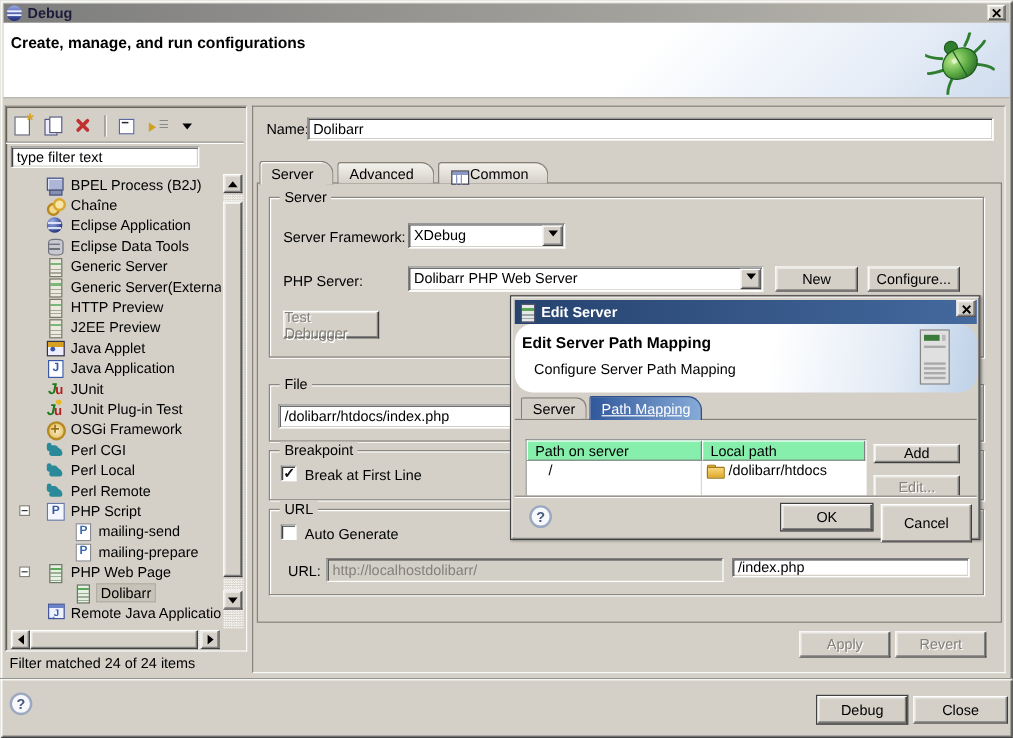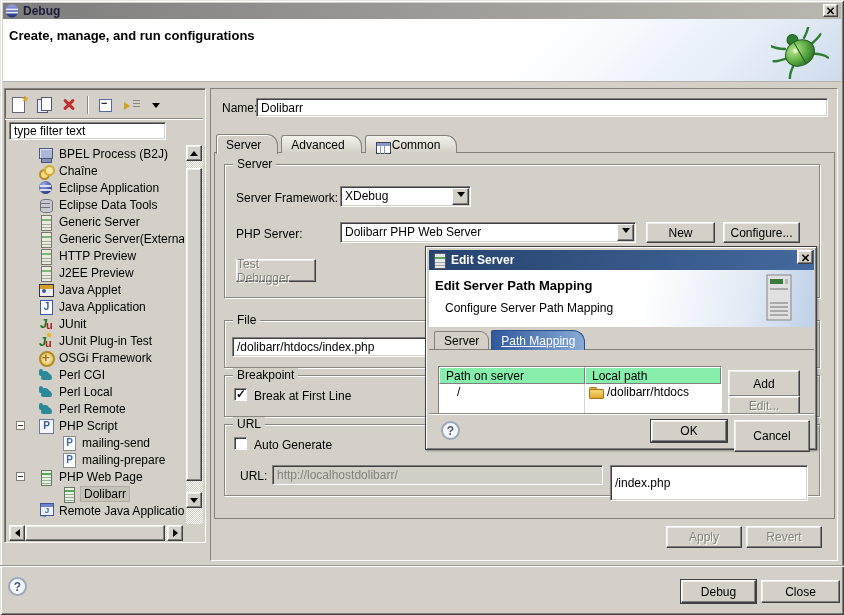--- a/index.html
+++ b/index.html
@@ -78,21 +78,21 @@
   .tabcontent { left:214px; top:152px; width:621px; height:367px; border:1px solid #858178; background:#d4d0c8; }
 
   
   .dialog { left:425px; top:246px; width:392px; height:204px; background:#d4d0c8; z-index:10;
             border:1px solid #404040; box-shadow: inset 1px 1px 0 #fff, inset -1px -1px 0 #808080, 1px 1px 2px rgba(0,0,0,.35); }
   .dtitle { position:absolute; left:3px; top:3px; width:385px; height:20px; background:linear-gradient(to right,#26436f,#44699e);
             display:flex; align-items:center; padding:0 4px; }
   .dtitle .ttl { color:#fff; font-weight:bold; font-size:12px; margin-left:6px; }
   .dclose { position:absolute; right:3px; top:3px; width:16px; height:14px; display:flex; align-items:center; justify-content:center; }
   .dclose .xglyph { transform:scale(.8); }
-  .dheader { position:absolute; left:3px; top:23px; width:385px; height:57px; background:linear-gradient(100deg,#fff 55%,#e2eaf5 82%,#bed1e8 100%); }
+  .dheader { position:absolute; left:3px; top:23px; width:385px; height:57px; background:linear-gradient(100deg,#fff 55%,#e2eaf5 82%,#bed1e8 100%);border-radius:15px; }
   .dheader .h1 { position:absolute; left:6px; top:8px; font-size:13px; font-weight:bold; }
   .dheader .h2 { position:absolute; left:16px; top:31px; font-size:12px; }
   .dheader .tower { position:absolute; right:18px; top:4px; }
   .dtabs { position:absolute; left:8px; top:81px; height:21px; display:flex; align-items:flex-end; gap:2px; z-index:2; }
   .dtab { height:18px; padding:0 9px; background:#d4d0c8; border:1px solid #858178; border-bottom:none; border-radius:2px 9px 0 0;
           display:flex; align-items:center; font-size:12px; }
   .dtab.selected { height:20px; margin-bottom:-1px; background:linear-gradient(to right,#30589b,#87abd8); color:#fff;
                    text-decoration:underline; border-color:#2c4f8a; border-radius:2px 12px 0 0; }
   .dcontent { position:absolute; left:3px; top:102px; width:385px; height:64px; border-top:1px solid #858178; background:#d4d0c8; overflow:hidden; }
   .mtable { position:absolute; left:9px; top:16px; width:284px; background:#fff; border:1px solid; border-color:#808080 #fff #fff #808080; box-shadow: inset 1px 1px 0 #404040; }
@@ -385,20 +385,21 @@
     <div class="hscroll track">
       <div class="sbtn raised" style="left:0;top:0;">
           <i class="tri-left"></i>
         </div>
       <div class="thumb raised" style="left:16px;top:0;width:140px;height:16px;"></div>
       <div class="sbtn raised" style="right:0;top:0;">
           <i class="tri-right"></i>
         </div>
     </div>
   </div>
+  <div class="abs status">Filter matched 24 of 24 items</div>
 
   <div class="abs rpanel"></div>
   <span class="abs" style="left:222px;top:101px;">Name:</span>
   <input class="tfield" style="left: 256px; top: 98px; width: 572px; height: 19px;" value="Dolibarr">
 
   <div class="tabrow">
 
       <div class="tab selected">
 
         <span>Server</span>
@@ -448,21 +449,21 @@
   <span class="check on" style="left:234px;top:388px;"></span>
   <span class="abs" style="left:254px;top:389px;">Break at First Line</span>
 
   <div class="group" style="left:224px;top:424px;width:596px;height:72px;">
     <span class="glabel">URL</span>
   </div>
   <span class="check" style="left:234px;top:437px;"></span>
   <span class="abs" style="left:254px;top:438px;">Auto Generate</span>
   <span class="abs" style="left:240px;top:469px;">URL:</span>
   <input class="tfield dim" style="left: 272px; top: 465px; width: 331px; height: 20px;" disabled="" value="http://localhostdolibarr/">
-  <input class="tfield" style="left: 610px; top: 465px; width: 198px; height: 36px;" value="/index.php">
+  <input class="tfield" style="left: 610px; top: 465px; width: 198px; height: 16px;" value="/index.php">
 
   <div class="btn disabled" style="left:666px;top:526px;width:76px;height:22px;">Apply</div>
   <div class="btn disabled" style="left:746px;top:526px;width:76px;height:22px;">Revert</div>
 
   <div class="abs dialog">
     <div class="dtitle">
       <span class="dlg-server-icon"></span>
       <span class="ttl">Edit Server</span>
     </div>
     <div class="dclose raised">
@@ -508,21 +509,21 @@
                 <span class="folder-icon"></span>
                 <span>/dolibarr/htdocs</span>
               </span>
             </div>
           </div>
         <div class="mrow emptyrow">
             <span class="c1"></span>
             <span class="c2"></span>
           </div>
       </div>
-      <div class="btn" style="left:299px;top:20px;width:72px;height:27px;">Add</div>
+      <div class="btn" style="left:299px;top:20px;width:72px;height:16px;">Add</div>
       <div class="btn disabled" style="left:299px;top:46px;width:72px;height:20px;">Edit...</div>
     </div>
     <div class="dbottom">
       <span class="help" style="left:12px;top:7px;">?</span>
       <div class="btn default" style="left:222px;top:6px;width:76px;height:22px;">OK</div>
       <div class="btn" style="left:305px;top:6px;width:76px;height:32px;">Cancel</div>
     </div>
   </div>
 
   <div class="abs fsep"></div>

